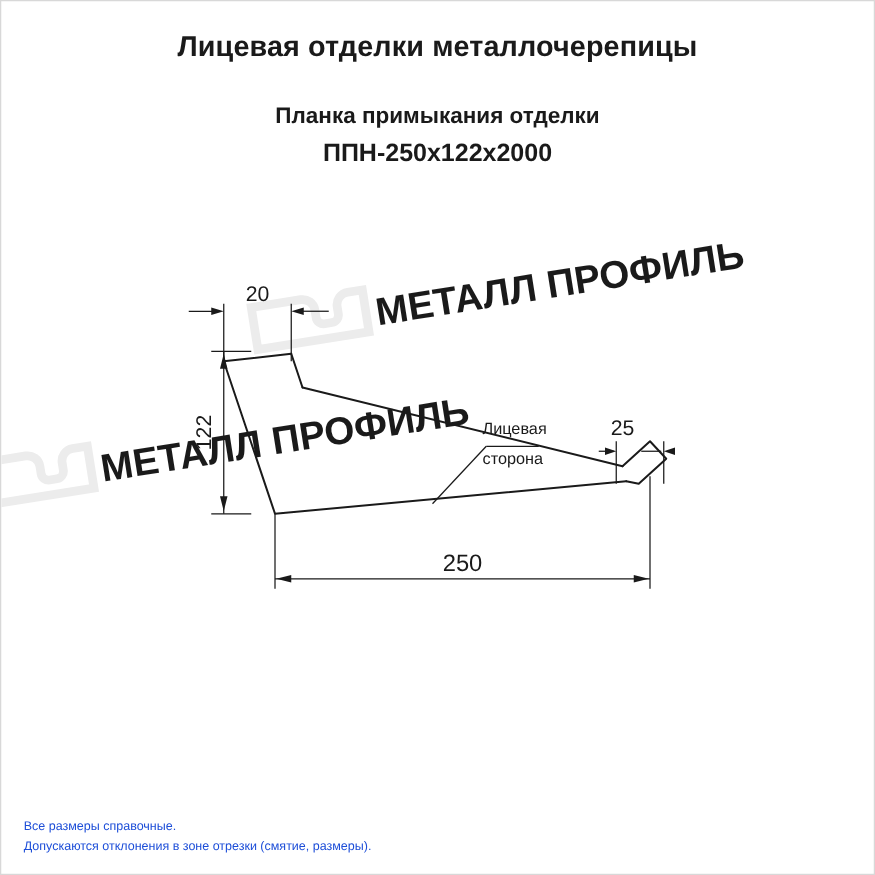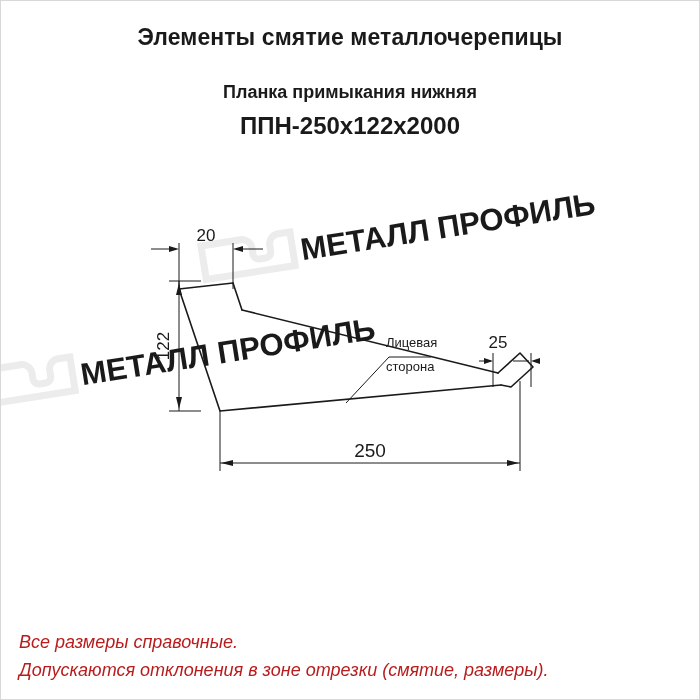--- a/index.html
+++ b/index.html
@@ -36,21 +36,21 @@
     margin: 0;
   }
   .sub-title {
     font-size: 18px;
     font-weight: bold;
     margin: 0;
     padding-top: 27px;
     line-height: 1.35;
   }
   .sub-title2 {
-    font-size: 24px;
+    font-size: 20px;
     font-weight: bold;
     margin: 0;
     padding-top: 6px;
     line-height: 1.35;
   }
   .drawing {
     position: absolute;
     top: 170px;
     left: 0;
     width: 700px;
@@ -61,41 +61,40 @@
     top: 170px;
     left: 0;
     width: 700px;
     height: 380px;
     pointer-events: none;
   }
   .footer {
     position: absolute;
     left: 18px;
     bottom: 14px;
-    font-size: 18px;
+    font-size: 10px;
     line-height: 1.55;
-    color: #b91c1c;
-    font-style: italic;
+    color: #1d4ed8;
   }
   .footer div {
     white-space: nowrap;
   }
   svg text {
     font-family: "Liberation Sans", sans-serif;
     fill: #1a1a1a;
   }
 </style>
 </head>
 <body>
 
 <div class="page">
 
   <div class="title-block">
-    <h1 class="main-title">Элементы смятие металлочерепицы</h1>
-    <p class="sub-title">Планка примыкания нижняя</p>
+    <h1 class="main-title">Лицевая отделки металлочерепицы</h1>
+    <p class="sub-title">Планка примыкания отделки</p>
     <p class="sub-title2">ППН-250х122х2000</p>
   </div>
 
   <svg class="watermarks" viewBox="0 0 700 380">
     <g opacity="1">
 
       <g transform="translate(200,75) rotate(-9)">
         <path d="M0 0 h40 a10 10 0 0 1 10 10 v6 a6 6 0 0 0 6 6 h6 a6 6 0 0 0 6 -6 v-6 a10 10 0 0 1 10 -10 h12 v34 h-90 z" fill="none" stroke="#ececec" stroke-width="7"></path>
         <text x="98" y="30" font-size="31" font-weight="bold" fill="#ececec">МЕТАЛЛ ПРОФИЛЬ</text>
       </g>

